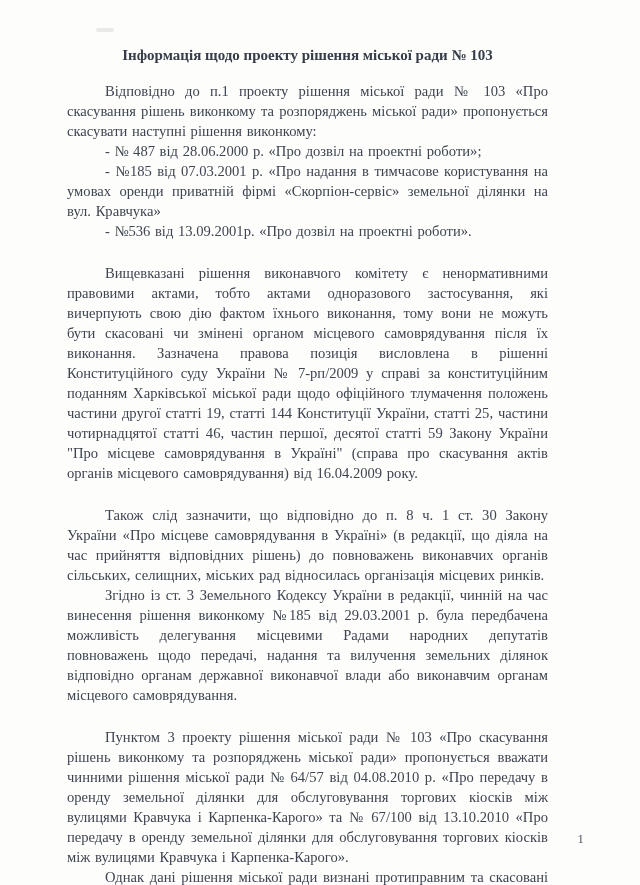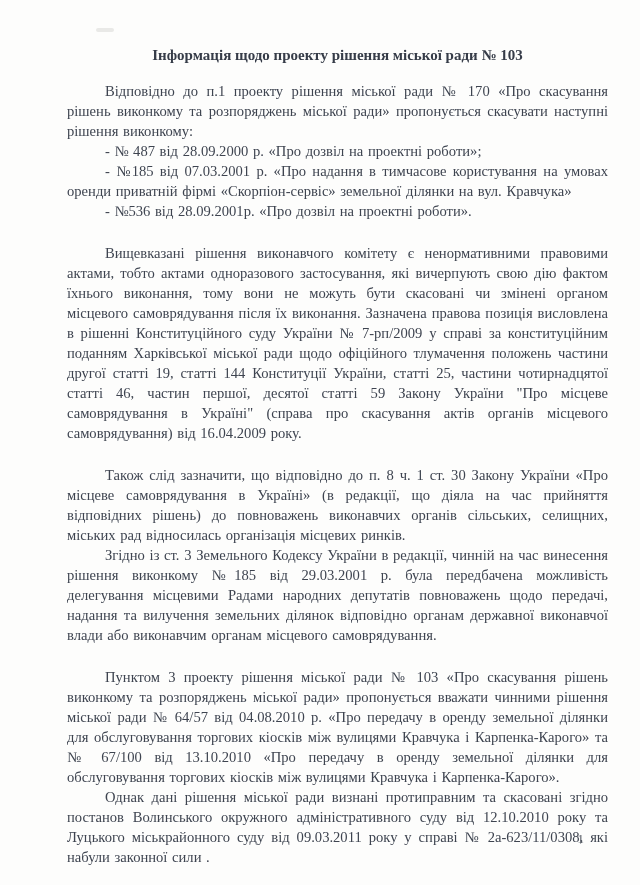--- a/index.html
+++ b/index.html
@@ -7,21 +7,21 @@
     padding: 0;
     background: #f4f4f2;
   }
   .page {
     position: relative;
     width: 640px;
     height: 885px;
     margin: 0 auto;
     background: #fdfdfc;
     box-sizing: border-box;
-    padding: 44px 32px 0 67px;
+    padding: 44px 92px 0 67px;
     font-family: "Liberation Serif", "DejaVu Serif", serif;
     color: #3e4450;
     overflow: hidden;
   }
   .title-line {
     text-align: center;
     font-weight: bold;
     font-size: 15px;
     line-height: 22px;
     color: #363c48;
@@ -61,24 +61,24 @@
 <body>
 
 <div class="page">
 
   <div class="scan-smudge"></div>
 
   <div class="title-block">
     <div class="title-line">Інформація щодо проекту рішення міської ради № 103</div>
   </div>
 
-  <p class="para">Відповідно до п.1 проекту рішення міської ради № 170 «Про скасування рішень виконкому та розпоряджень міської ради» пропонується скасувати  наступні рішення виконкому:</p>
-  <p class="para">- № 487 від 28.09.2000 р. «Про дозвіл на проектні роботи»;</p>
+  <p class="para">Відповідно до п.1 проекту рішення міської ради № 103 «Про скасування рішень виконкому та розпоряджень міської ради» пропонується скасувати  наступні рішення виконкому:</p>
+  <p class="para">- № 487 від 28.06.2000 р. «Про дозвіл на проектні роботи»;</p>
   <p class="para">- №185 від 07.03.2001 р. «Про надання в тимчасове користування на умовах оренди приватній фірмі «Скорпіон-сервіс» земельної ділянки на вул. Кравчука»</p>
-  <p class="para">- №536 від 28.09.2001р. «Про дозвіл на проектні роботи».</p>
+  <p class="para">- №536 від 13.09.2001р. «Про дозвіл на проектні роботи».</p>
   <p class="para gap">Вищевказані рішення виконавчого комітету є ненормативними правовими актами, тобто актами одноразового застосування, які вичерпують свою дію фактом їхнього виконання, тому вони не можуть бути скасовані чи змінені органом місцевого самоврядування після їх виконання. Зазначена правова позиція висловлена в рішенні Конституційного суду України № 7-рп/2009 у справі за конституційним поданням Харківської міської ради щодо офіційного тлумачення положень частини другої статті 19, статті 144 Конституції України, статті 25, частини чотирнадцятої статті 46, частин першої, десятої статті 59 Закону України "Про місцеве самоврядування в Україні" (справа про скасування актів органів місцевого самоврядування) від 16.04.2009 року.</p>
   <p class="para gap">Також слід зазначити, що відповідно до п. 8 ч. 1 ст. 30 Закону України «Про місцеве самоврядування в Україні» (в редакції, що діяла на час прийняття відповідних рішень) до повноважень виконавчих органів сільських, селищних, міських рад відносилась організація місцевих ринків.</p>
   <p class="para">Згідно із ст. 3 Земельного Кодексу України в редакції, чинній на  час винесення рішення виконкому №185 від 29.03.2001 р. була передбачена можливість делегування місцевими Радами народних депутатів повноважень щодо передачі, надання та вилучення земельних ділянок відповідно органам державної виконавчої влади або виконавчим органам місцевого самоврядування.</p>
   <p class="para gap">Пунктом 3 проекту рішення міської ради № 103 «Про скасування рішень виконкому та розпоряджень міської ради» пропонується вважати чинними рішення міської ради № 64/57 від 04.08.2010 р. «Про передачу в оренду земельної ділянки для обслуговування торгових кіосків між вулицями Кравчука і Карпенка-Карого» та № 67/100 від 13.10.2010 «Про передачу в оренду земельної ділянки для обслуговування торгових кіосків між вулицями Кравчука і Карпенка-Карого».</p>
   <p class="para">Однак дані рішення міської ради визнані протиправним та скасовані  згідно постанов Волинського окружного адміністративного суду від 12.10.2010 року та Луцького міськрайонного суду від 09.03.2011  року у справі № 2а-623/11/0308, які набули законної сили .</p>
 
   <div class="page-number">1</div>
 
 </div>
 

